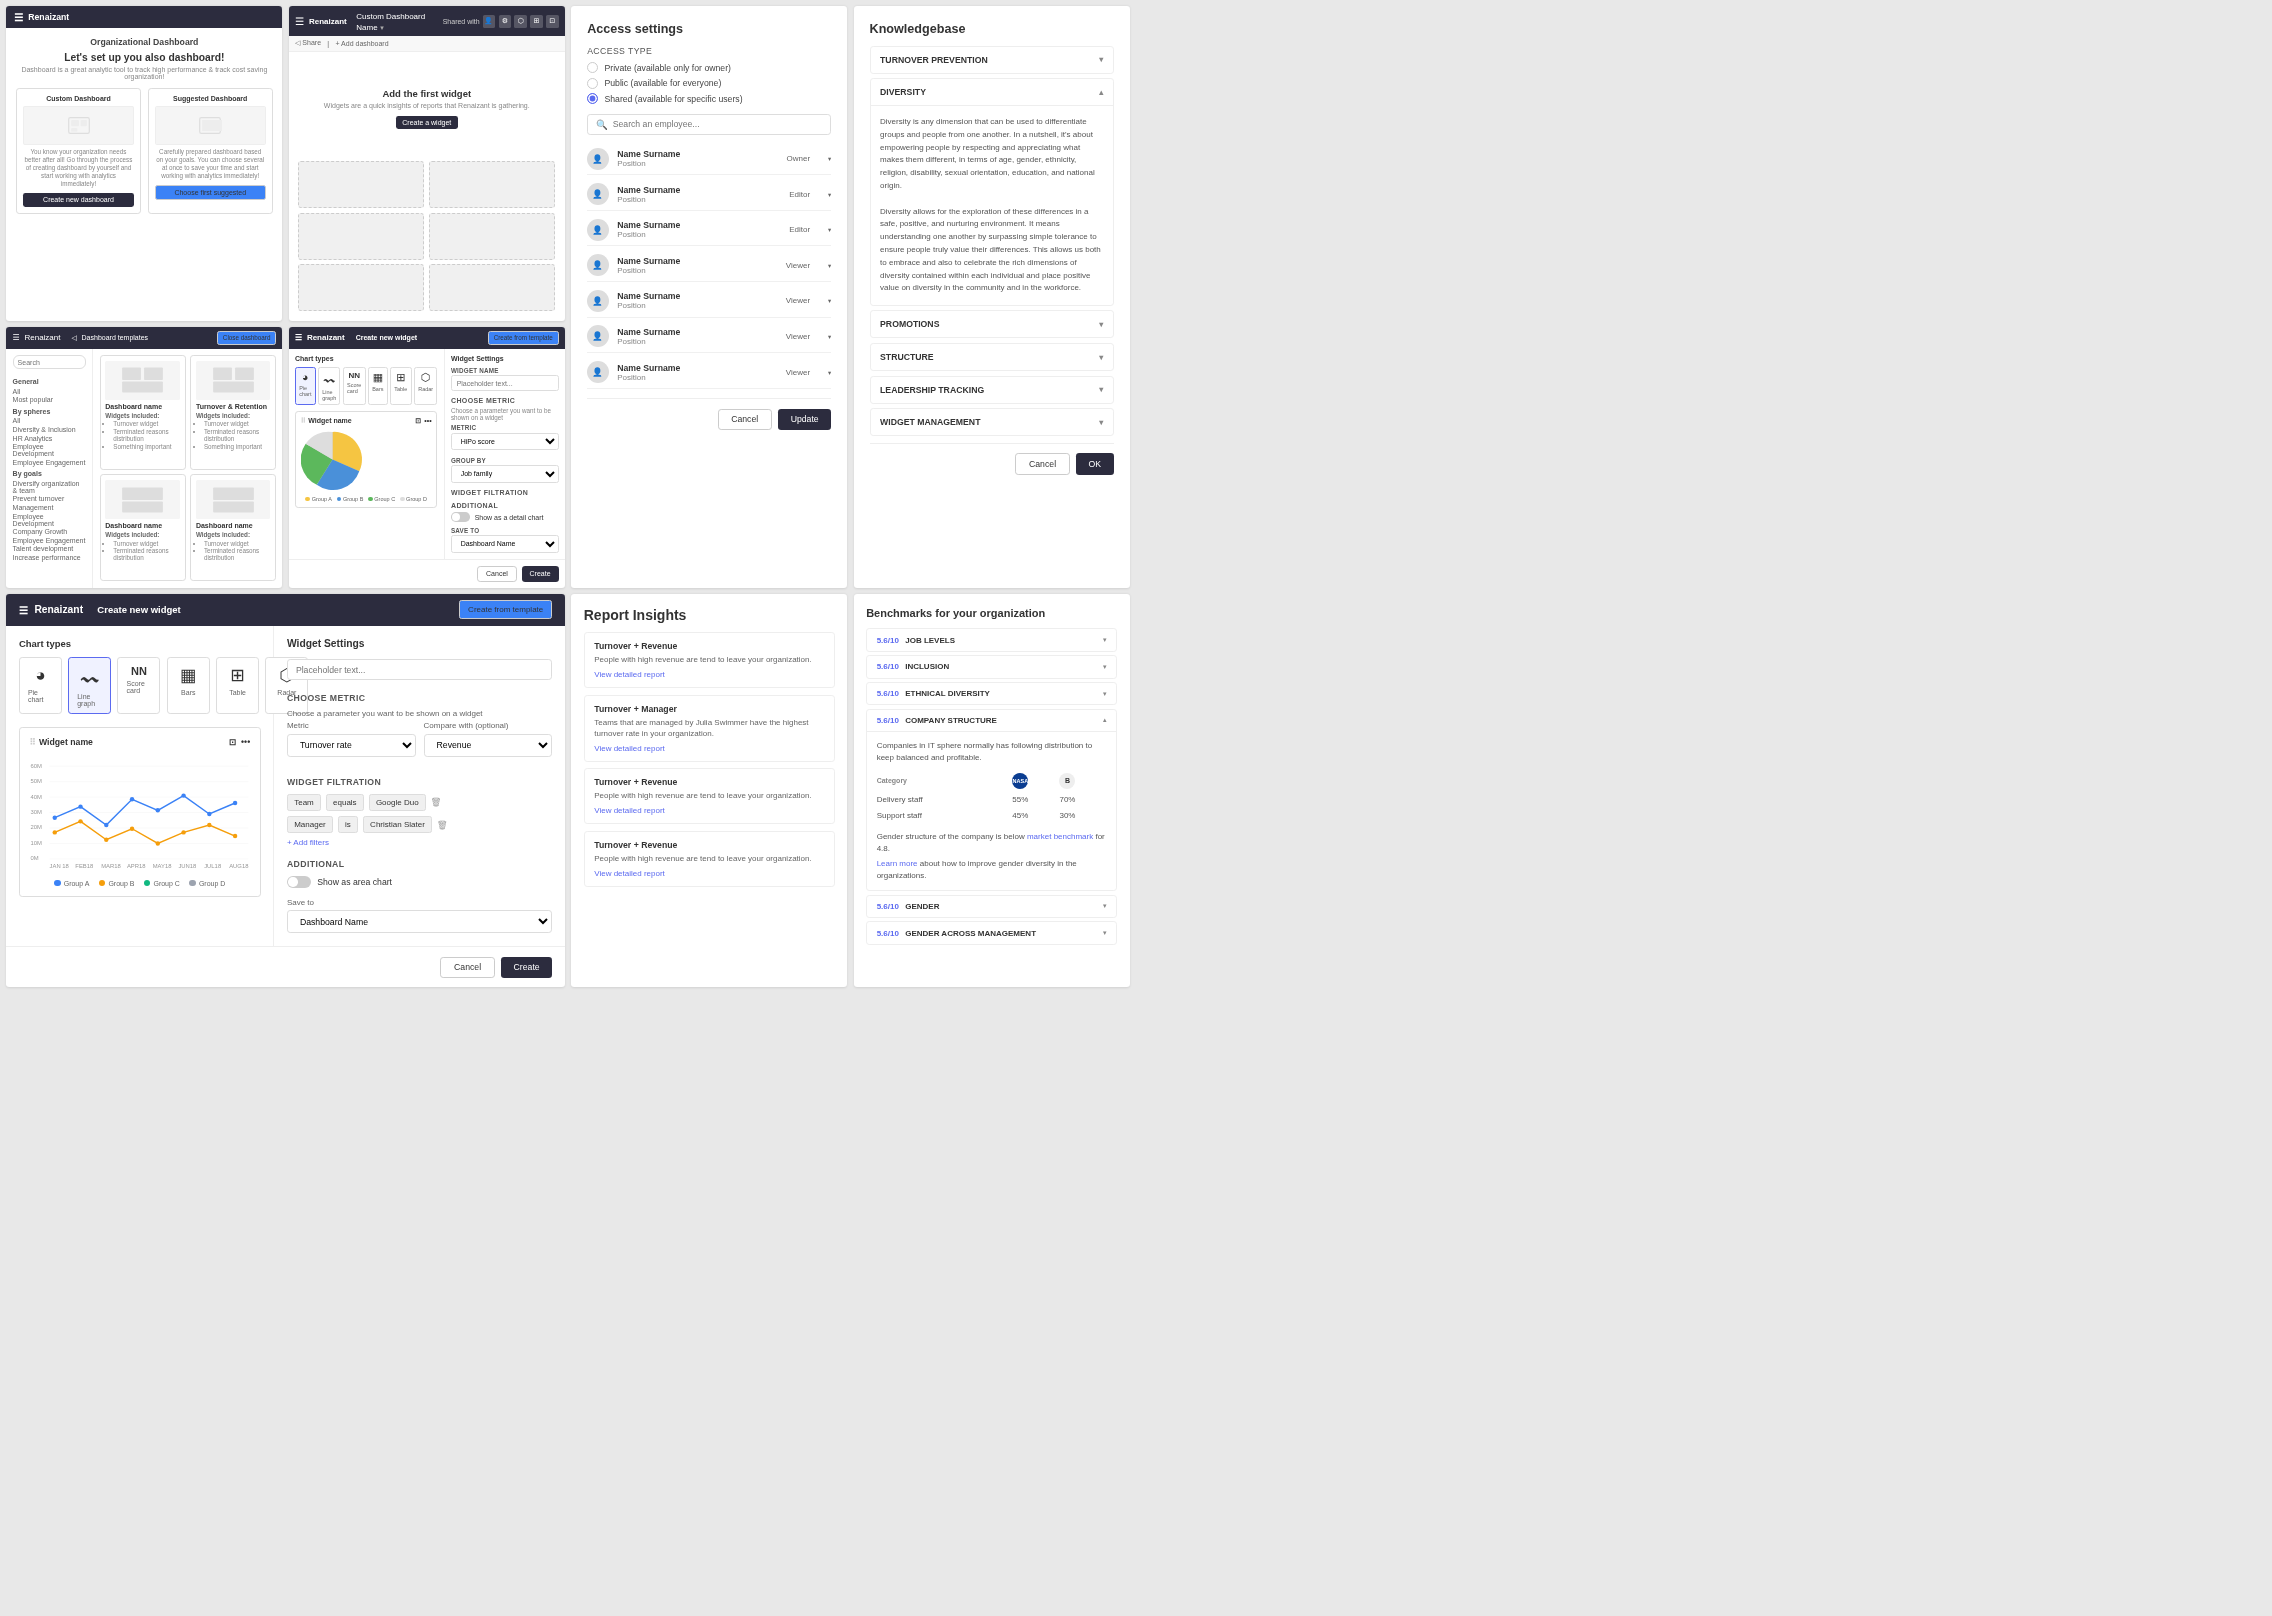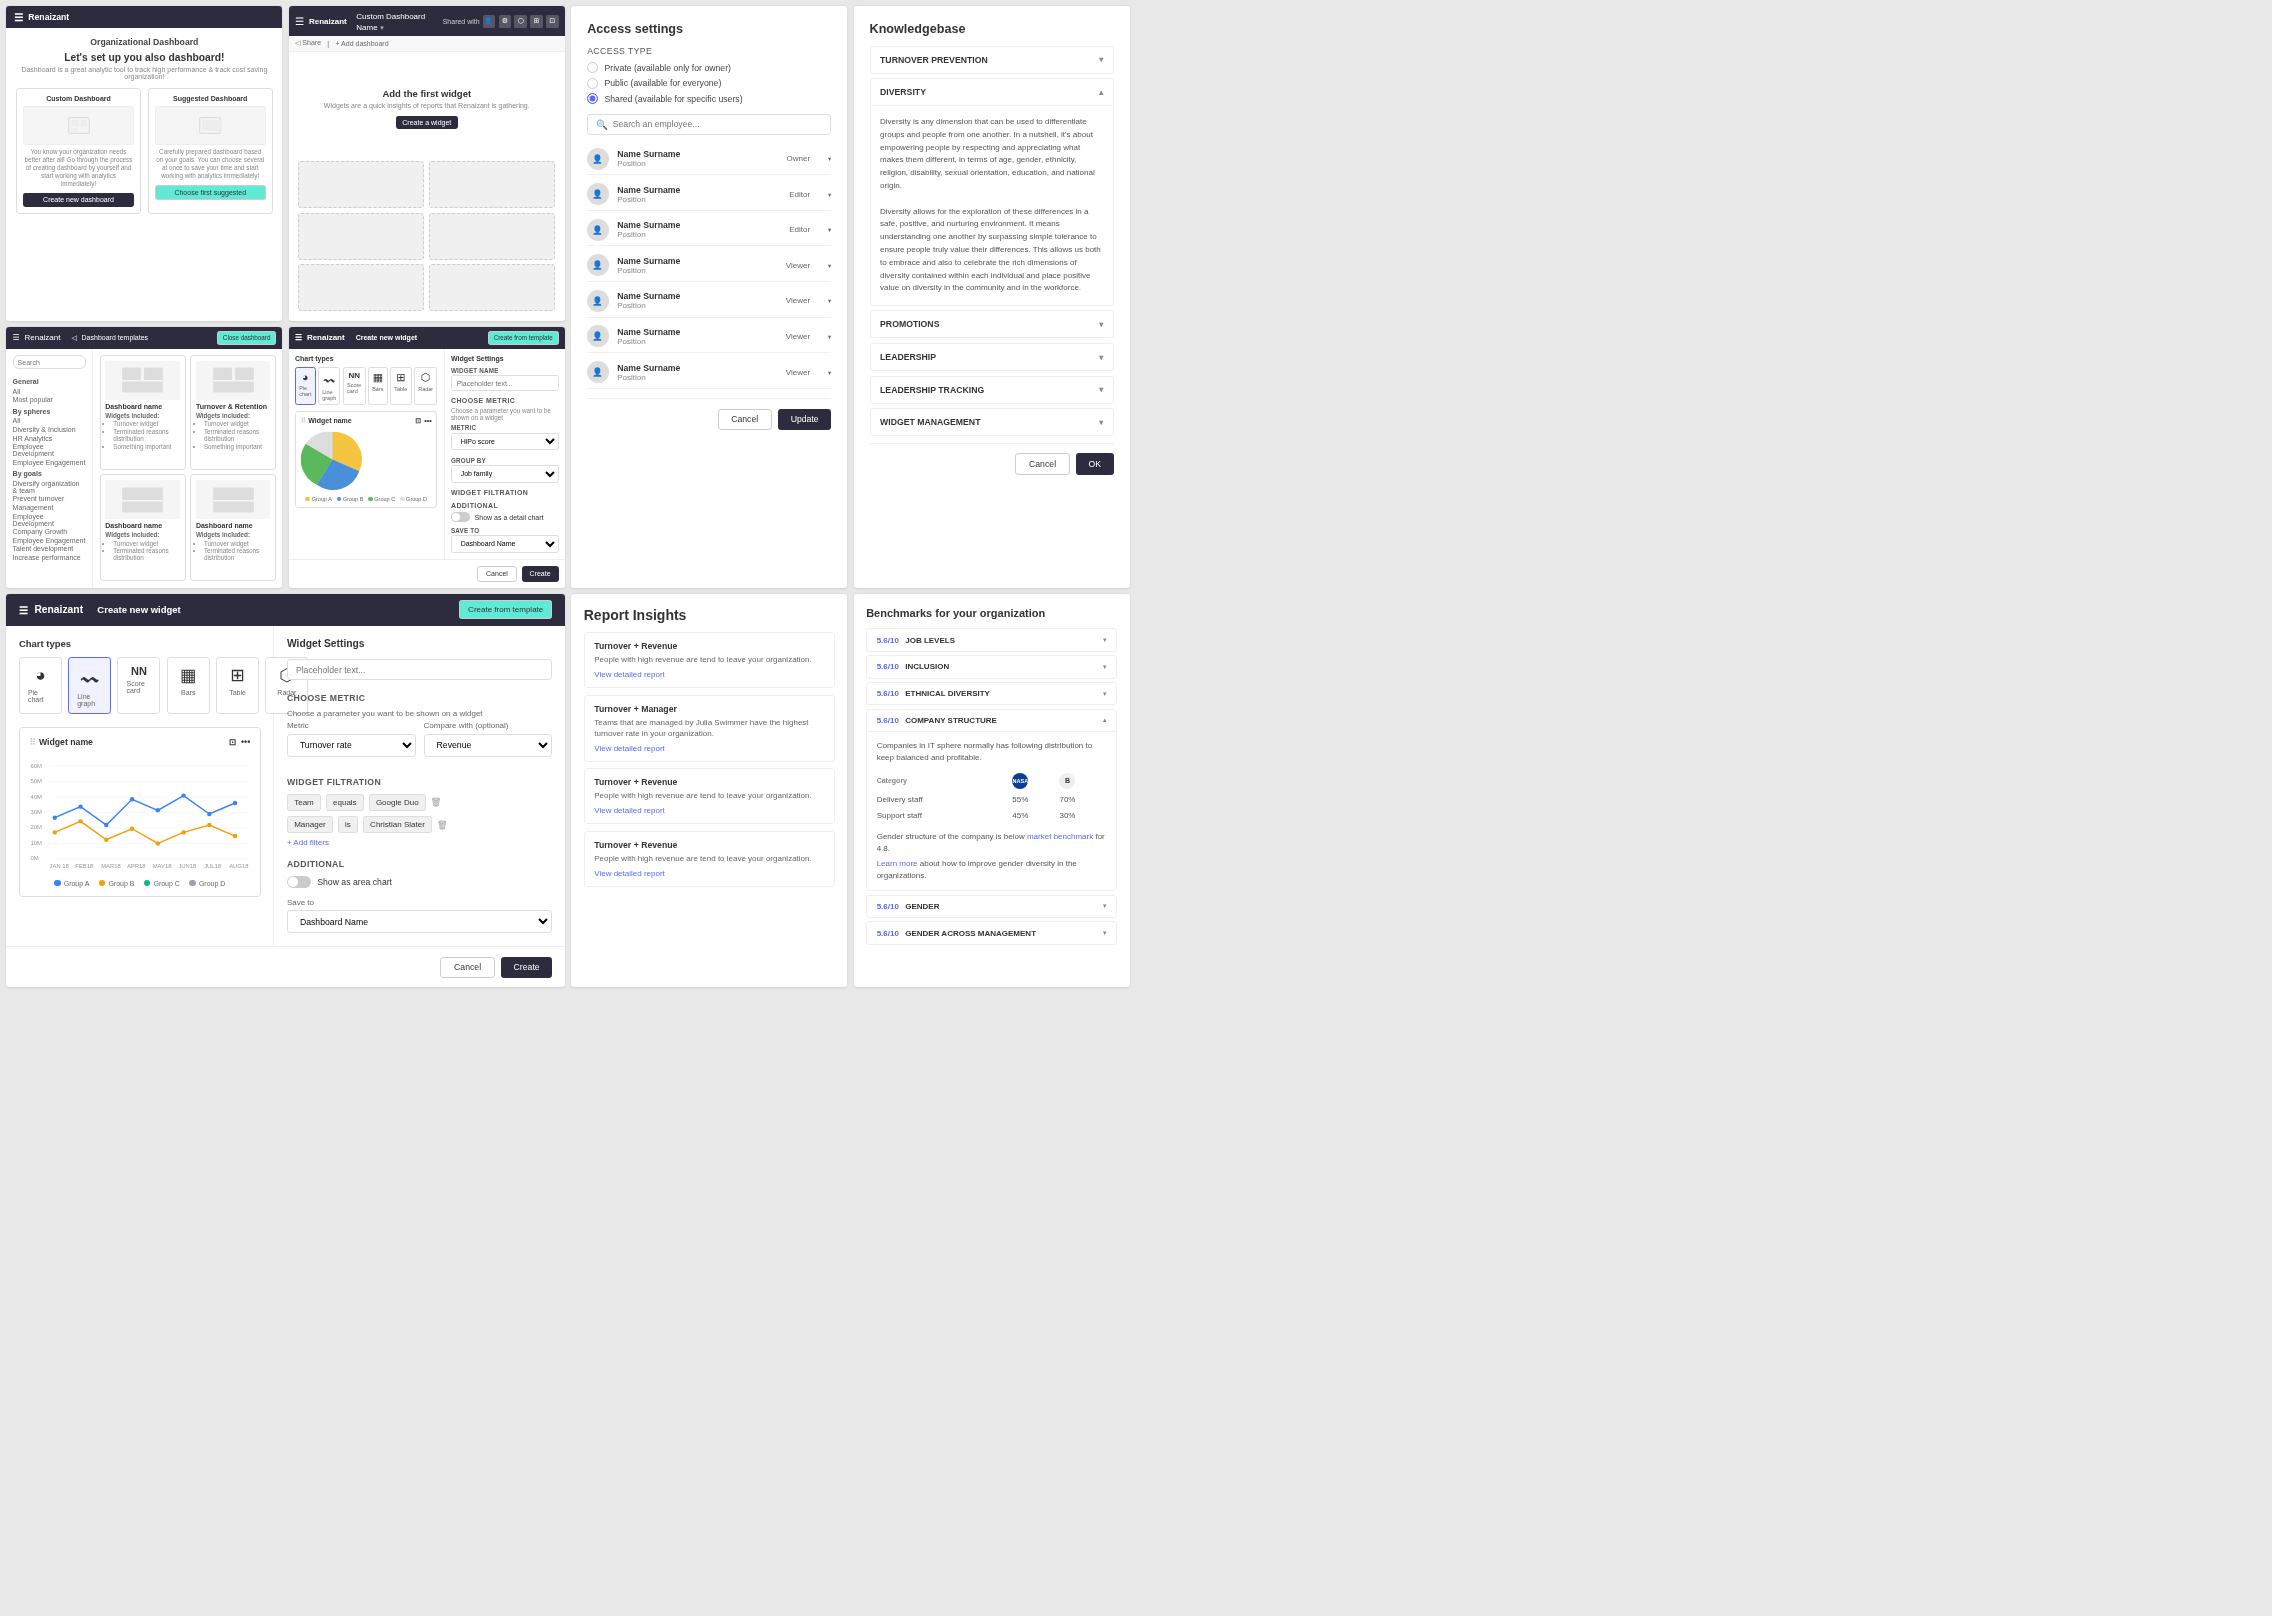--- a/index.html
+++ b/index.html
@@ -86,21 +86,21 @@
     .org-dash-title { font-size: 8.7px; font-weight: 600; margin-bottom: 4.7px; color: #444; }
     .org-dash-heading { font-size: 10.3px; font-weight: 700; margin-bottom: 3.2px; }
     .org-dash-subtitle { font-size: 7px; color: #888; margin-bottom: 8px; }
     .org-dash-cards { display: flex; gap: 6.3px; margin-bottom: 6.3px; }
     .org-dash-card { flex: 1; border: 0.8px solid #ddd; border-radius: 3.2px; padding: 6.3px; }
     .org-dash-card-title { font-size: 7px; font-weight: 600; margin-bottom: 3.2px; }
     .org-dash-card-img { width: 100%; height: 39px; background: #f5f5f5; border: 0.8px solid #eee; border-radius: 1.6px; display: flex; align-items: center; justify-content: center; margin-bottom: 3.2px; }
     .org-dash-card-img svg { opacity: 0.3; }
     .org-dash-card-text { font-size: 6.3px; color: #888; line-height: 1.3; }
     .btn-dark { background: #2c2c3e; color: #fff; border: none; padding: 3.2px 6.3px; border-radius: 2.4px; font-size: 7px; cursor: pointer; }
-    .btn-outline { background: #5eead4; color: #333; border: 0.8px solid #ccc; padding: 3.2px 6.3px; border-radius: 2.4px; font-size: 7px; cursor: pointer; }
+    .btn-outline { background: #3b82f6; color: #333; border: 0.8px solid #ccc; padding: 3.2px 6.3px; border-radius: 2.4px; font-size: 7px; cursor: pointer; }
 
     
     .custom-dash-topbar { background: #2c2c3e; padding: 4px 6.3px; display: flex; align-items: center; justify-content: space-between; }
     .custom-dash-topbar-right { display: flex; gap: 3.2px; align-items: center; }
     .topbar-icon { width: 12.6px; height: 12.6px; background: rgba(255,255,255,0.2); border-radius: 1.6px; display: inline-flex; align-items: center; justify-content: center; color: #fff; font-size: 7px; }
     .custom-dash-toolbar { background: #f8f8f8; border-bottom: 0.8px solid #eee; padding: 3.2px 6.3px; display: flex; align-items: center; gap: 6.3px; font-size: 7px; color: #666; }
     .custom-dash-content { padding: 9.5px; display: grid; grid-template-columns: 1fr 1fr; gap: 4.7px; }
     .widget-placeholder { background: #f0f0f0; border: 0.8px dashed #ccc; border-radius: 3.2px; height: 47px; display: flex; align-items: center; justify-content: center; font-size: 7px; color: #888; }
     .add-widget-center { height: 95px; display: flex; flex-direction: column; align-items: center; justify-content: center; grid-column: 1 / 3; }
     .add-widget-title { font-size: 9.5px; font-weight: 600; margin-bottom: 3.2px; }
@@ -446,21 +446,21 @@
       </div>
     </div>
     <div class="kb-accordion">
       <div class="kb-accordion-header">
         <span>PROMOTIONS</span>
         <span class="chevron">▾</span>
       </div>
     </div>
     <div class="kb-accordion">
       <div class="kb-accordion-header">
-        <span>LEADERSHIP</span>
+        <span>STRUCTURE</span>
         <span class="chevron">▾</span>
       </div>
     </div>
     <div class="kb-accordion">
       <div class="kb-accordion-header">
         <span>LEADERSHIP TRACKING</span>
         <span class="chevron">▾</span>
       </div>
     </div>
     <div class="kb-accordion">

